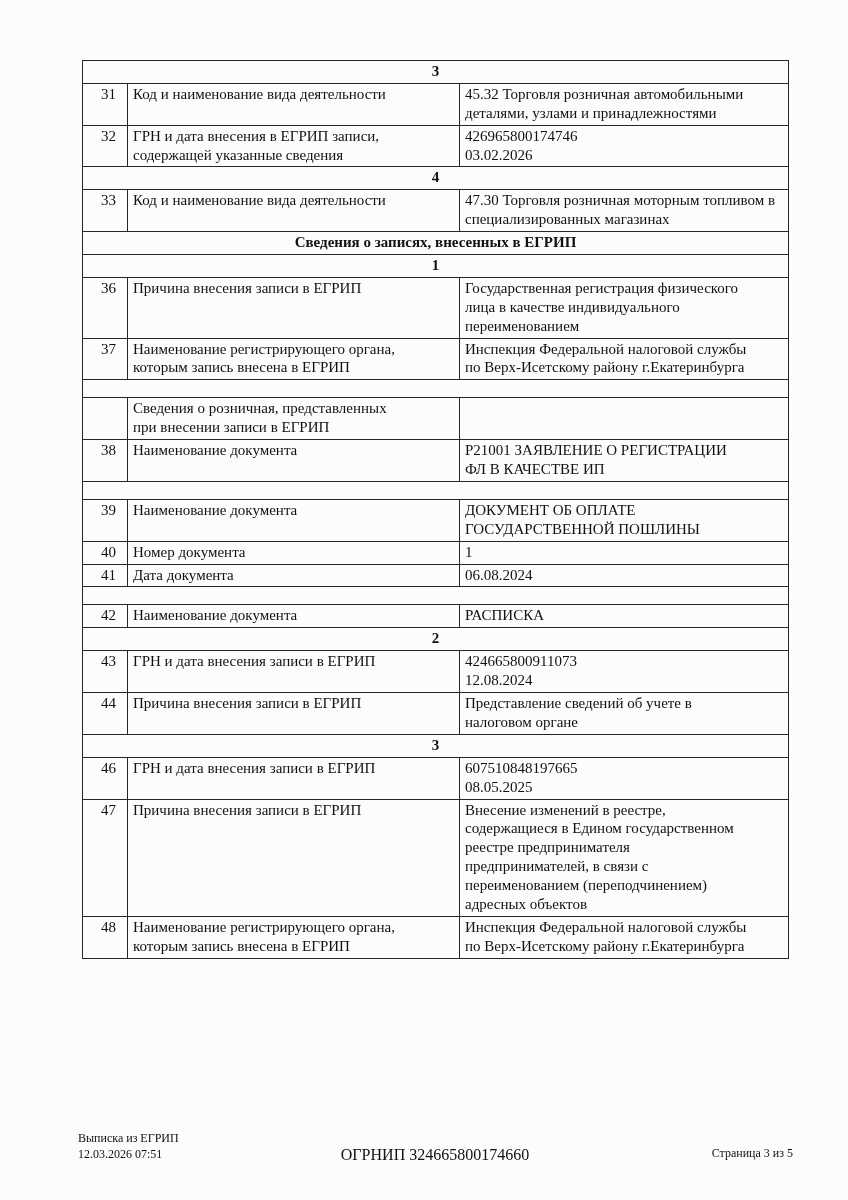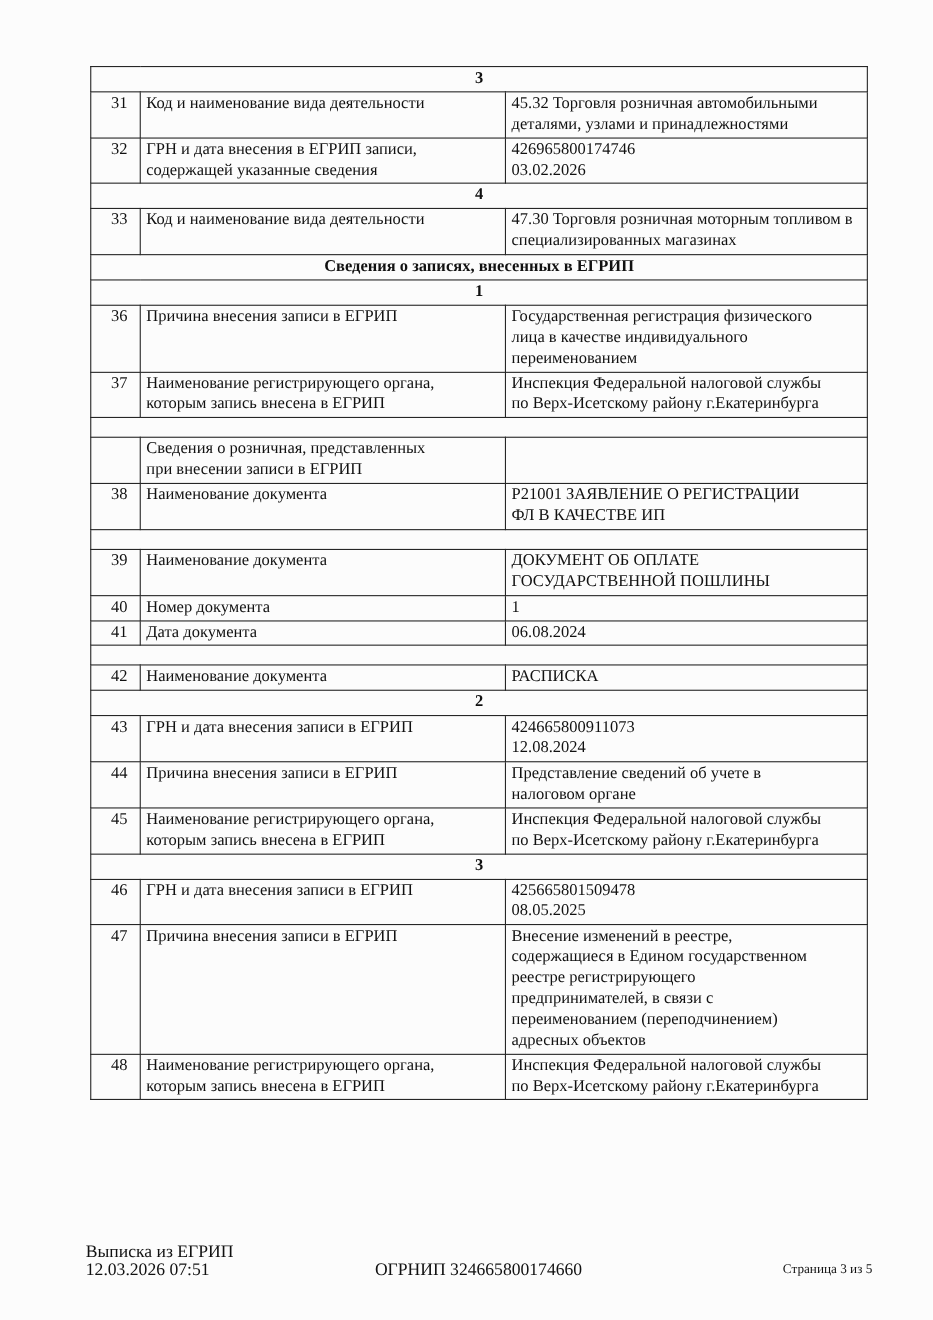--- a/index.html
+++ b/index.html
@@ -31,21 +31,21 @@
     font-size: 15px;
     line-height: 1.26;
   }
   td.num-cell { text-align: left; padding-left: 18px; padding-right: 1px; }
   td.section-cell { text-align: center; font-weight: bold; }
   td.spacer-cell { height: 18px; padding: 0; }
   .footer-left {
     position: absolute;
     left: 78px;
     top: 1131px;
-    font-size: 16px;
+    font-size: 12px;
     line-height: 15.5px;
     white-space: nowrap;
   }
   .footer-center {
     position: absolute;
     left: 82px;
     top: 1146px;
     width: 706px;
     text-align: center;
     font-size: 16px;
@@ -218,52 +218,41 @@
           <td class="cell num-cell">44</td>
           <td class="cell label-cell">
             <div>Причина внесения записи в ЕГРИП</div>
           </td>
           <td class="cell value-cell">
             <div>Представление сведений об учете в</div>
             <div>налоговом органе</div>
           </td>
         </tr>
         <tr>
-          <td class="cell num-cell">45</td>
-          <td class="cell label-cell">
-            <div>Наименование регистрирующего органа,</div>
-            <div>которым запись внесена в ЕГРИП</div>
-          </td>
-          <td class="cell value-cell">
-            <div>Инспекция Федеральной налоговой службы</div>
-            <div>по Верх-Исетскому району г.Екатеринбурга</div>
-          </td>
-        </tr>
-        <tr>
           <td class="cell section-cell" colspan="3">3</td>
         </tr>
         <tr>
           <td class="cell num-cell">46</td>
           <td class="cell label-cell">
             <div>ГРН и дата внесения записи в ЕГРИП</div>
           </td>
           <td class="cell value-cell">
-            <div>425665801509478</div>
+            <div>607510848197665</div>
             <div>08.05.2025</div>
           </td>
         </tr>
         <tr>
           <td class="cell num-cell">47</td>
           <td class="cell label-cell">
             <div>Причина внесения записи в ЕГРИП</div>
           </td>
           <td class="cell value-cell">
             <div>Внесение изменений в реестре,</div>
             <div>содержащиеся в Едином государственном</div>
-            <div>реестре регистрирующего</div>
+            <div>реестре предпринимателя</div>
             <div>предпринимателей, в связи с</div>
             <div>переименованием (переподчинением)</div>
             <div>адресных объектов</div>
           </td>
         </tr>
         <tr>
           <td class="cell num-cell">48</td>
           <td class="cell label-cell">
             <div>Наименование регистрирующего органа,</div>
             <div>которым запись внесена в ЕГРИП</div>

